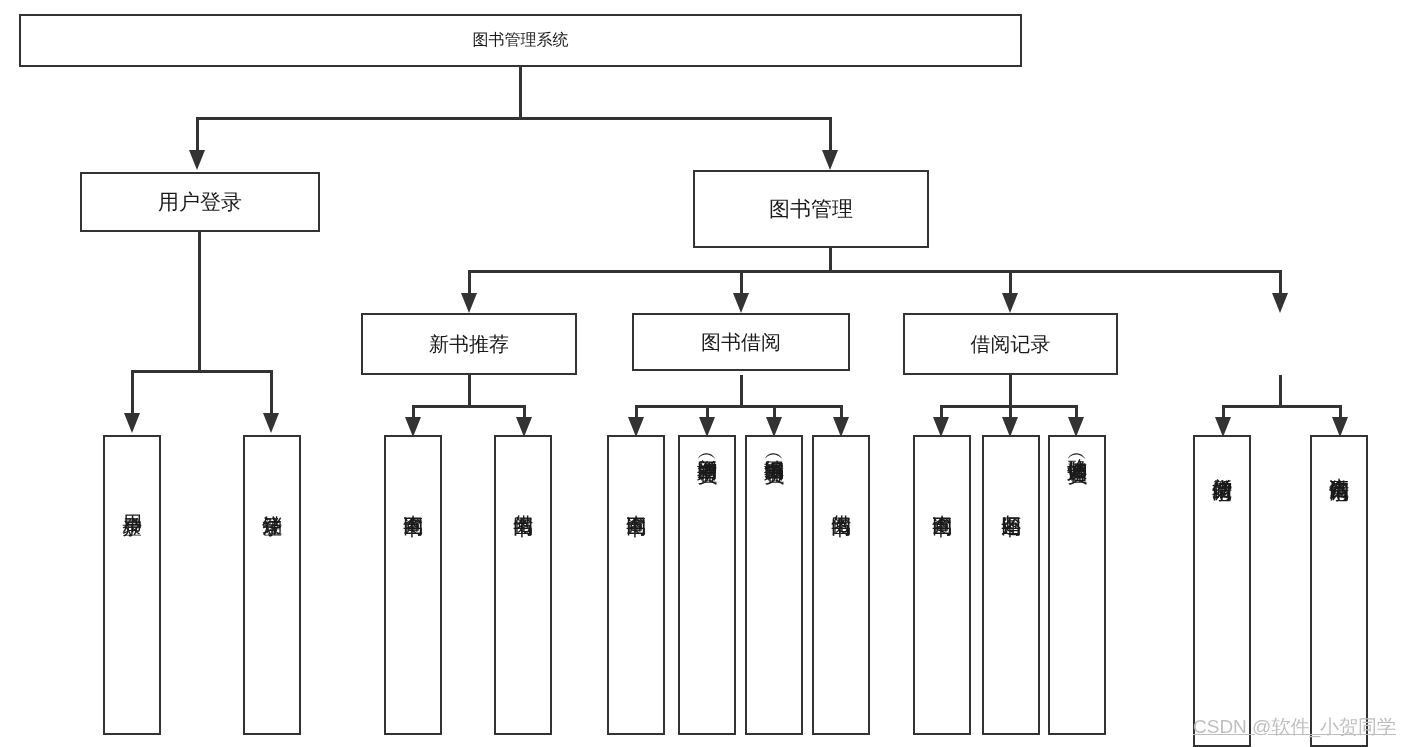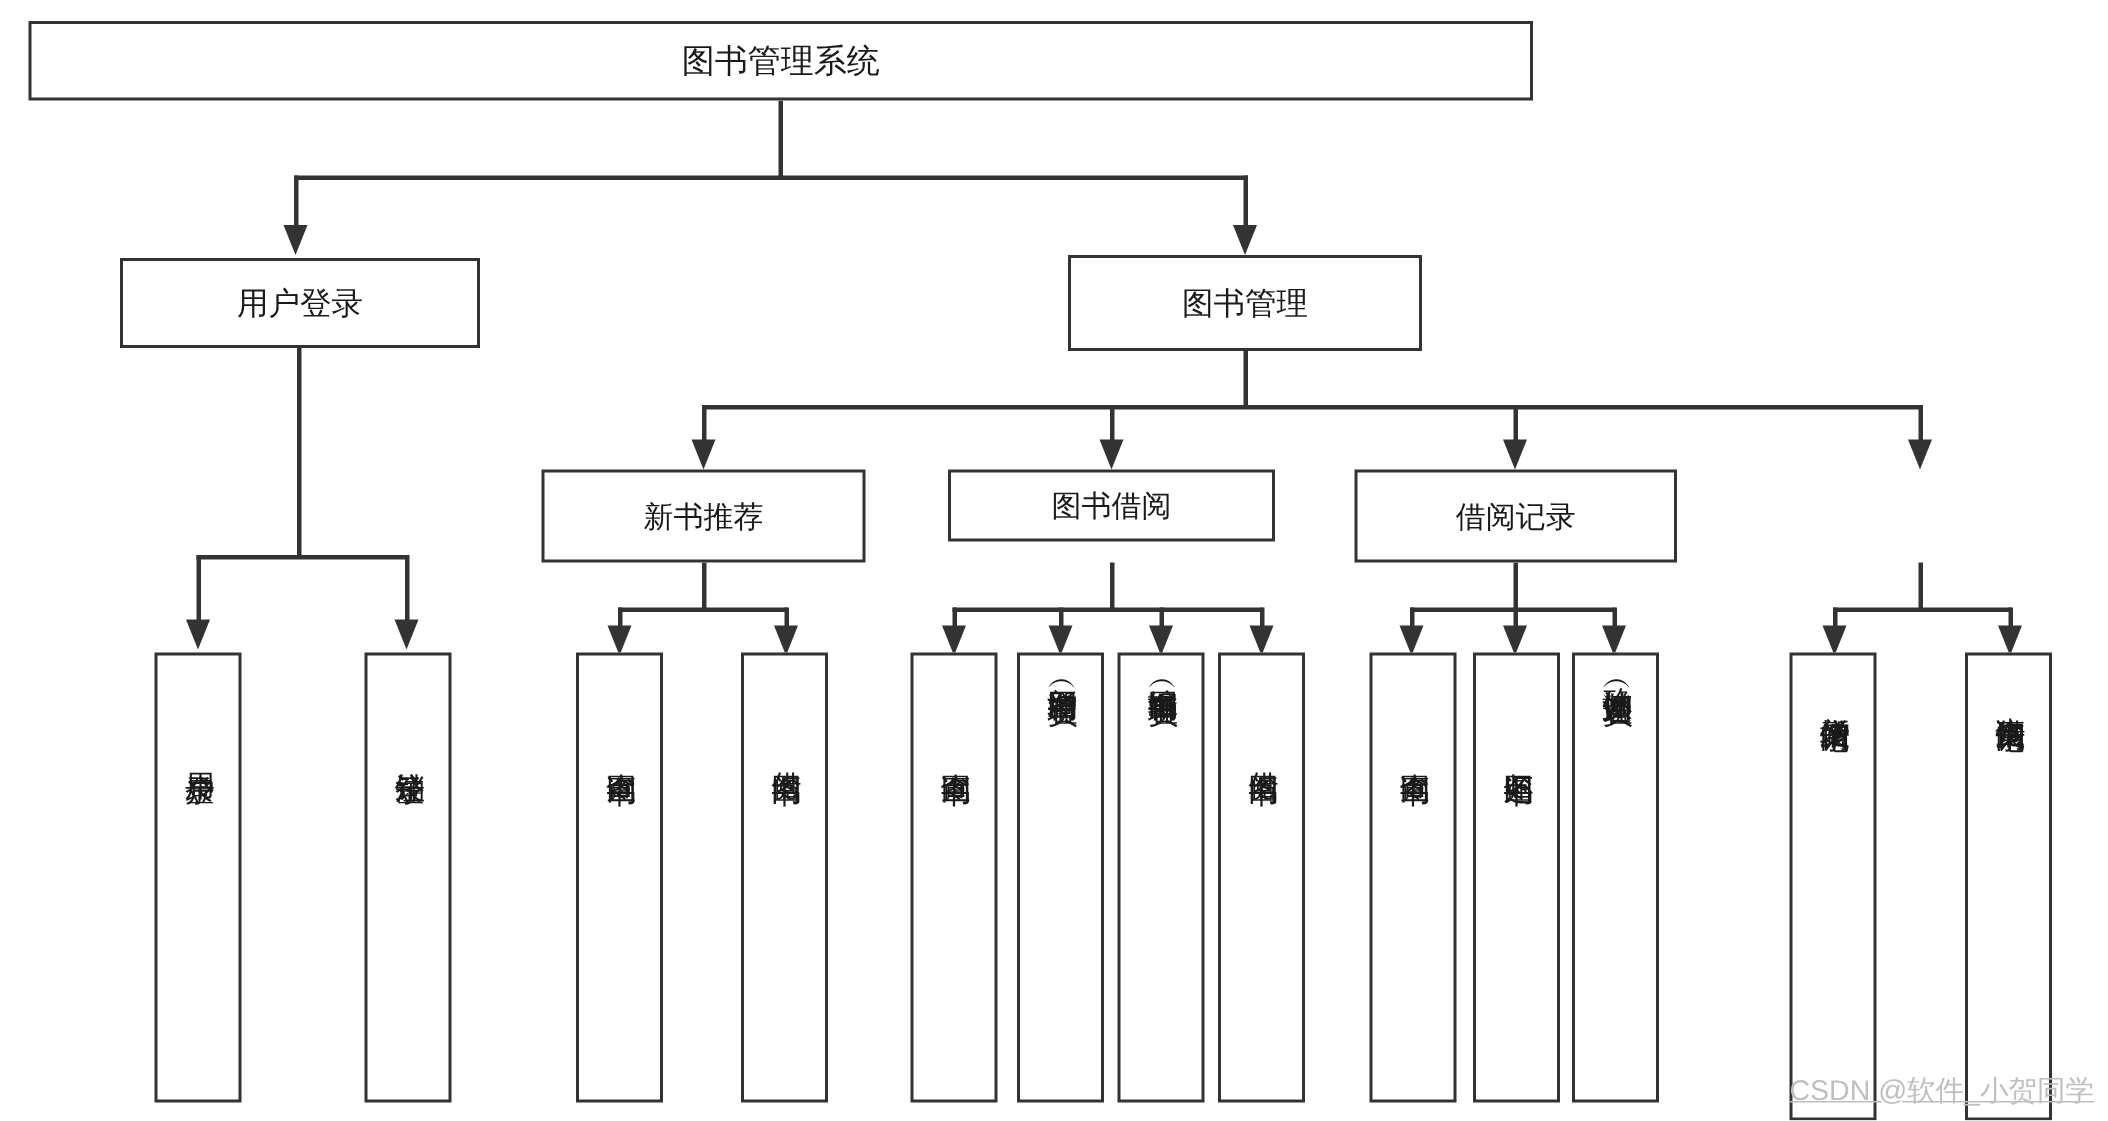--- a/index.html
+++ b/index.html
@@ -20,21 +20,21 @@
     box-sizing: border-box;
     border: 2.5px solid #333333;
     background: #ffffff;
     display: flex;
     align-items: center;
     justify-content: center;
     color: #1a1a1a;
     z-index: 3;
   }
   .node.root {
-    font-size: 22px;
+    font-size: 16px;
   }
   .node.level2 {
     font-size: 21px;
   }
   .node.level3 {
     font-size: 20px;
     justify-content: center;
   }
   .node.leaf {
     font-size: 20px;
@@ -89,21 +89,21 @@
 
   <div class="conn vline" style="left:196px; top:117px; width:2.5px; height:35px;"></div>
   <div class="arrow" style="left:189px; top:150px;"></div>
 
   <div class="conn vline" style="left:829px; top:117px; width:2.5px; height:35px;"></div>
   <div class="arrow" style="left:822px; top:150px;"></div>
 
   <div class="node level2" style="left:80px; top:172px; width:240px; height:60px;">
     <span>用户登录</span>
   </div>
-  <div class="node level2" style="left:712px; top:170px; width:236px; height:64px;">
+  <div class="node level2" style="left:693px; top:170px; width:236px; height:78px;">
     <span>图书管理</span>
   </div>
 
   <div class="conn vline" style="left:198px; top:232px; width:2.5px; height:140px;"></div>
   <div class="conn hline" style="left:131px; top:370px; width:141px; height:2.5px;"></div>
   <div class="conn vline" style="left:131px; top:370px; width:2.5px; height:45px;"></div>
   <div class="arrow" style="left:124px; top:413px;"></div>
   <div class="conn vline" style="left:270px; top:370px; width:2.5px; height:45px;"></div>
   <div class="arrow" style="left:263px; top:413px;"></div>
 
@@ -114,21 +114,21 @@
   <div class="conn vline" style="left:740px; top:270px; width:2.5px; height:25px;"></div>
   <div class="arrow" style="left:733px; top:293px;"></div>
   <div class="conn vline" style="left:1009px; top:270px; width:2.5px; height:25px;"></div>
   <div class="arrow" style="left:1002px; top:293px;"></div>
   <div class="conn vline" style="left:1279px; top:270px; width:2.5px; height:25px;"></div>
   <div class="arrow" style="left:1272px; top:293px;"></div>
 
   <div class="node level3" style="left:361px; top:313px; width:216px; height:62px;">
     <span>新书推荐</span>
   </div>
-  <div class="node level3" style="left:632px; top:313px; width:218px; height:48px;">
+  <div class="node level3" style="left:632px; top:313px; width:218px; height:58px;">
     <span>图书借阅</span>
   </div>
   <div class="node level3" style="left:903px; top:313px; width:215px; height:62px;">
     <span>借阅记录</span>
   </div>
 
   <div class="conn vline" style="left:468px; top:375px; width:2.5px; height:32px;"></div>
   <div class="conn hline" style="left:412px; top:405px; width:113px; height:2.5px;"></div>
   <div class="conn vline" style="left:412px; top:405px; width:2.5px; height:18px;"></div>
   <div class="arrow" style="left:405px; top:417px;"></div>

